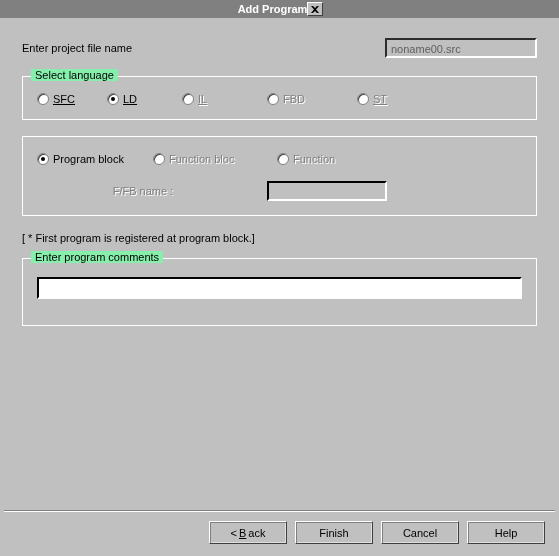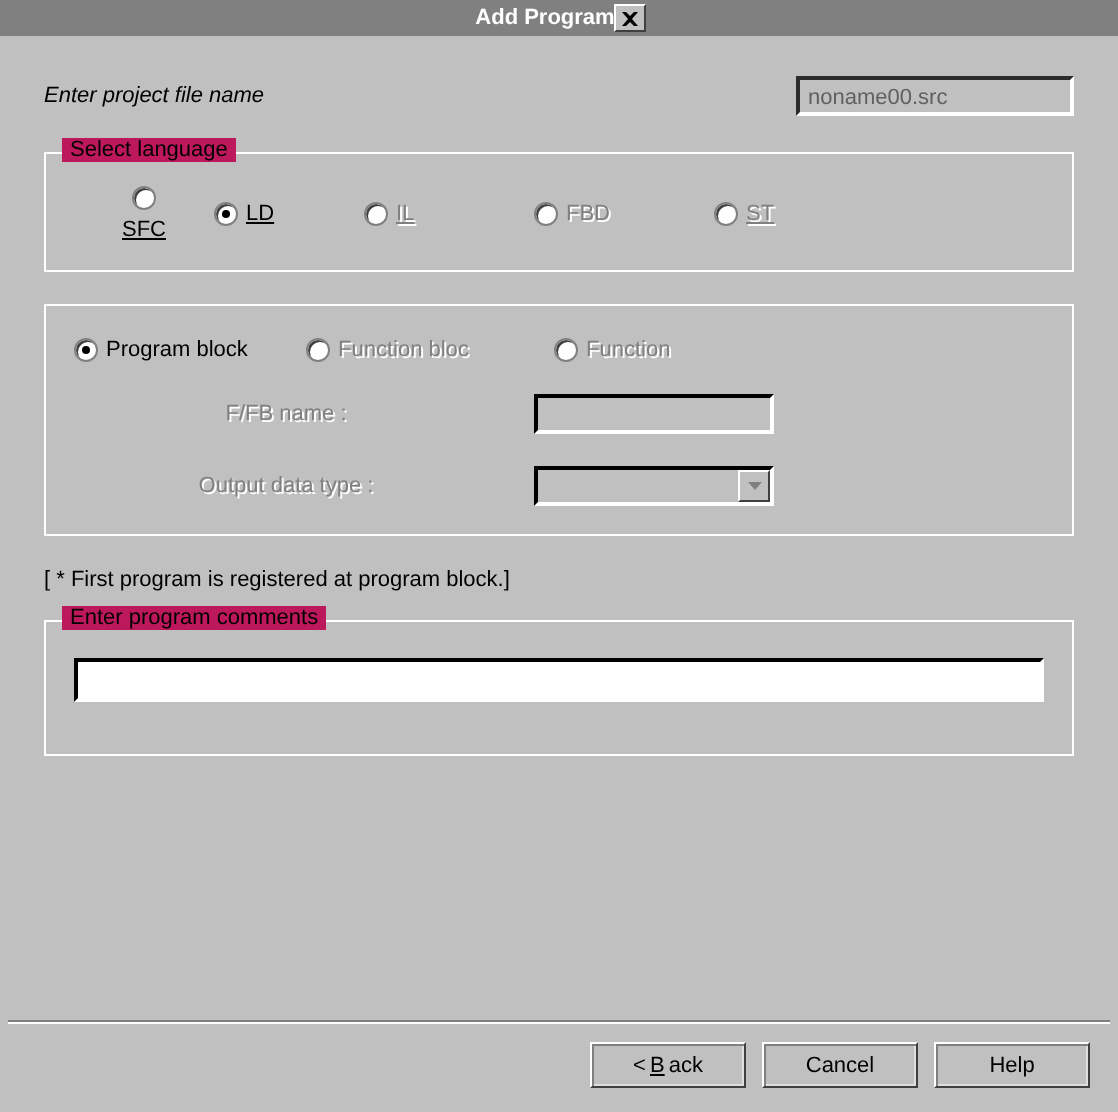--- a/index.html
+++ b/index.html
@@ -38,24 +38,23 @@
   .content {
     padding: 20px 22px 10px 22px;
   }
   .row {
     display: flex;
     align-items: center;
     margin-bottom: 18px;
   }
   .label {
     flex: 1;
-    font-style: italic;
   }
   .sunken-input {
-    width: 139px;
+    width: 152px;
     height: 20px;
     background: #c0c0c0;
     border: 2px inset #fff;
     border-top-color: #808080;
     border-left-color: #808080;
     border-right-color: #fff;
     border-bottom-color: #fff;
     padding: 1px 4px;
     color: #606060;
     font-size: 11px;
@@ -65,35 +64,35 @@
   .groupbox {
     border: 1px groove #fff;
     padding: 16px 10px 14px 14px;
     margin-bottom: 16px;
     position: relative;
   }
   .group-legend {
     position: absolute;
     top: -8px;
     left: 8px;
-    background: #be185d;
+    background: #86efac;
     padding: 0 4px;
     font-size: 11px;
   }
   .radio-row {
     display: flex;
     gap: 0;
   }
   .radio-item {
     display: flex;
     align-items: center;
     gap: 4px;
     cursor: pointer;
   }
-  .radio-row.lang .radio-item:nth-child(1){ width: 70px; flex-direction: column; }
+  .radio-row.lang .radio-item:nth-child(1){ width: 70px; }
   .radio-row.lang .radio-item:nth-child(2){ width: 75px; }
   .radio-row.lang .radio-item:nth-child(3){ width: 85px; }
   .radio-row.lang .radio-item:nth-child(4){ width: 90px; }
   .radio-row.prog .radio-item:nth-child(1){ width: 116px; }
   .radio-row.prog .radio-item:nth-child(2){ width: 124px; }
   .radio-circle {
     width: 12px;
     height: 12px;
     border-radius: 50%;
     background: #fff;
@@ -266,49 +265,41 @@
       <div class="radio-item">
         <span class="radio-circle"></span>
         <span class="dimmed">Function</span>
       </div>
     </div>
 
     <div class="form-row">
       <span class="flabel">F/FB name :</span>
       <span class="sunk-field"></span>
     </div>
-    <div class="form-row">
-      <span class="flabel">Output data type :</span>
-      <div class="combo">
-        <span class="combo-text"></span>
-        <span class="combo-btn">
-          <svg width="7" height="4" viewBox="0 0 7 4">
-              <path d="M0 0 H7 L3.5 4 Z" fill="#808080"></path>
-            </svg>
-        </span>
-      </div>
-    </div>
   </div>
 
   <div class="note">[ * First program is registered at program block.]</div>
 
   <div class="comments-box">
     <span class="group-legend">Enter program comments</span>
     <input class="text-input" type="text" value="" style="">
   </div>
 
 </div>
 
 <div class="hr-line"></div>
 
 <div class="button-row">
   <div class="btn">
     <span>&lt; </span>
       <span class="underline">B</span>
       <span>ack</span>
   </div>
   <div class="btn">
+    <span>Finish</span>
+  </div>
+  <div class="btn">
     <span>Cancel</span>
   </div>
   <div class="btn">
     <span>Help</span>
   </div>
 </div>
 
 </body></html>

